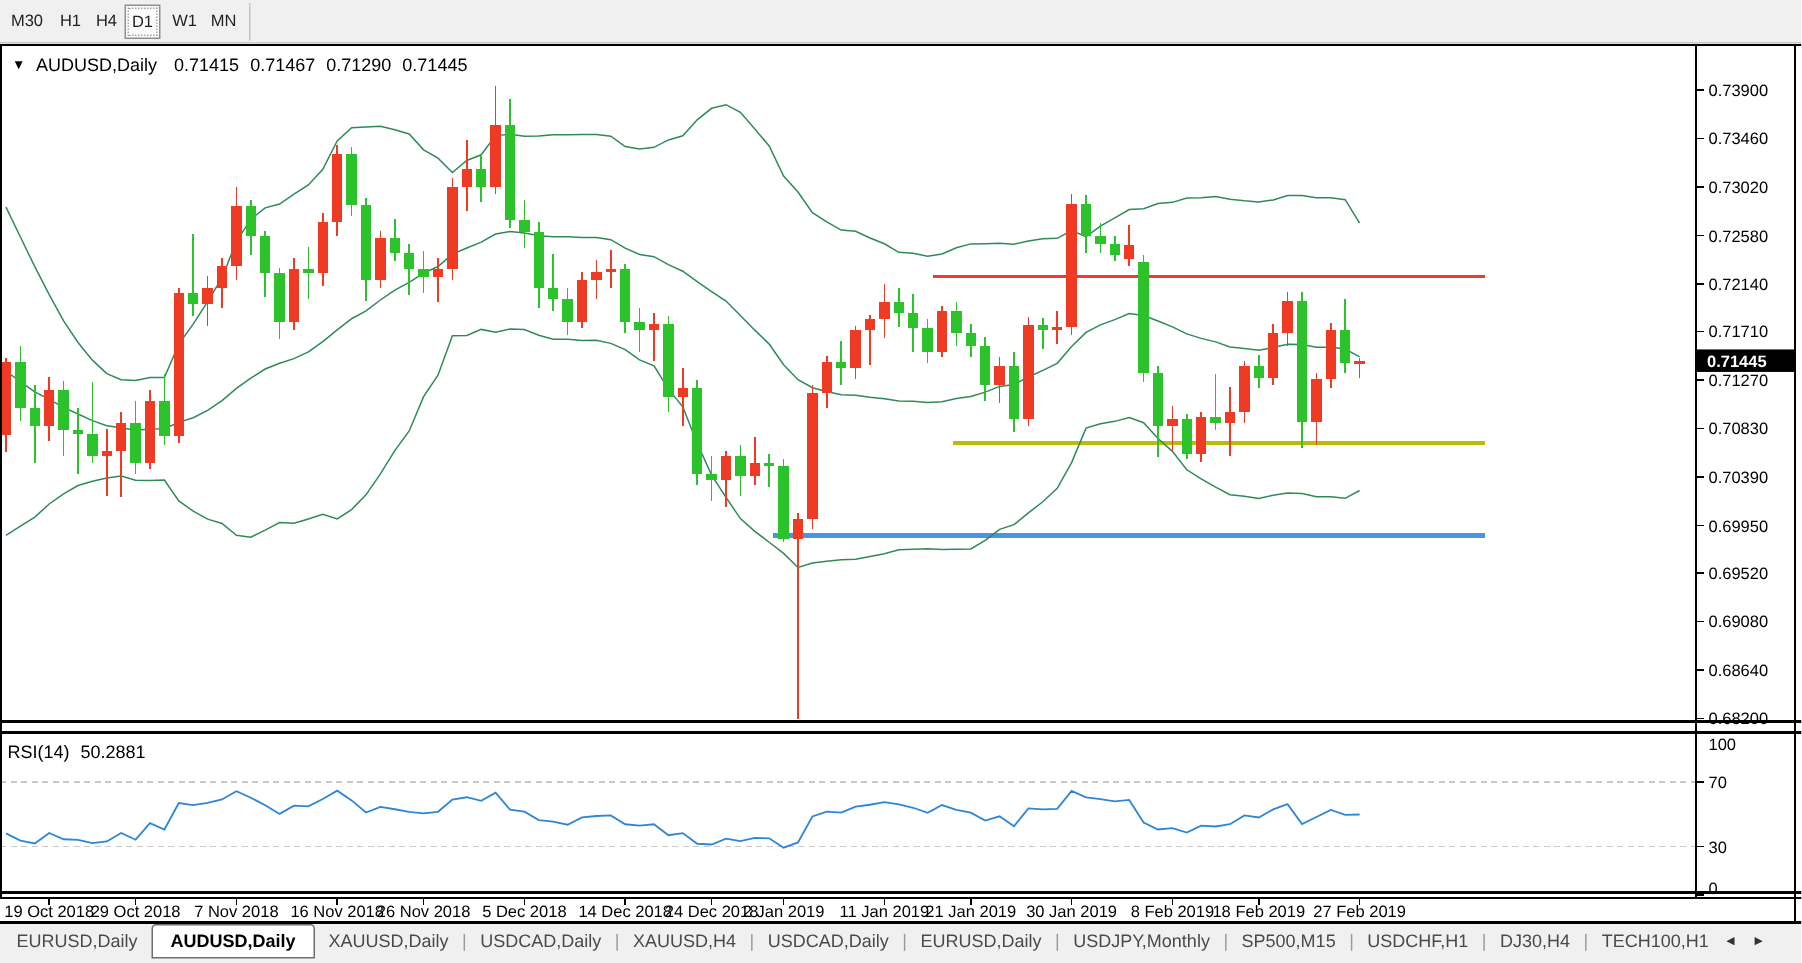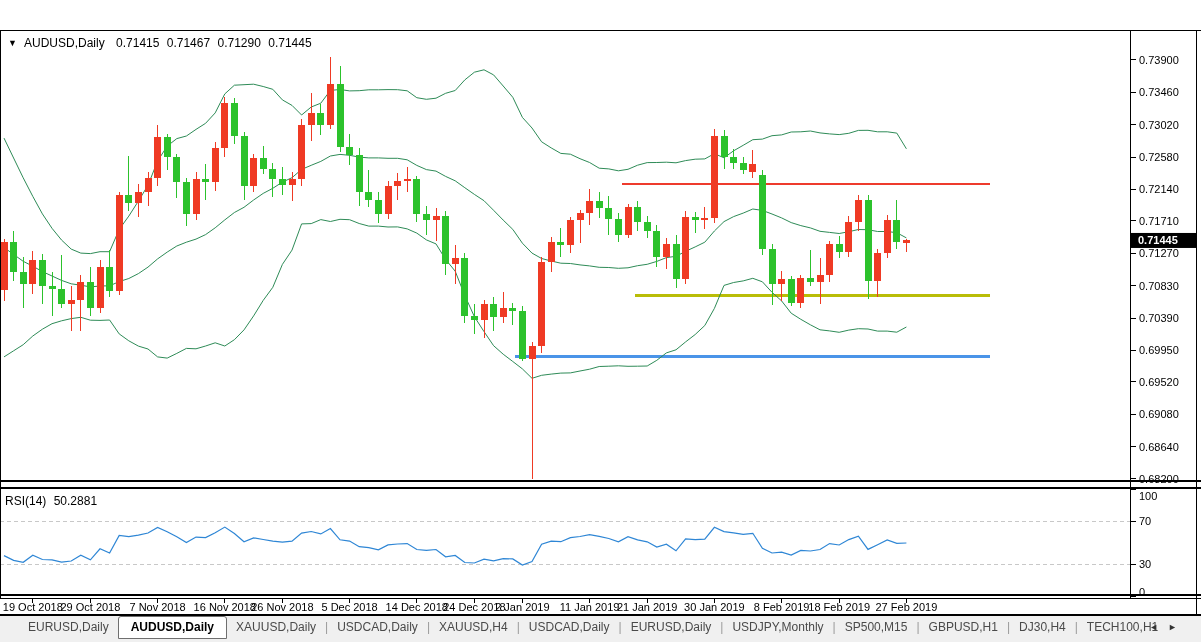--- a/index.html
+++ b/index.html
@@ -11,32 +11,41 @@
   .tfbtn{position:absolute;top:3px;height:23px;line-height:23px;text-align:center;
     font-size:11px;color:#222;cursor:default;user-select:none;}
   .tfbtn.active{background:#fbfbfb;border:1px solid #8e8e8e;box-sizing:border-box;
     outline:1px dotted #a8a8a8;outline-offset:-3px;}
   .tbsep{position:absolute;top:2px;width:1px;height:25px;background:#c4c4c4;}
   
   .chartwrap{position:absolute;left:0;top:29px;width:1201px;height:587px;}
   svg text{font-family:"Liberation Sans","DejaVu Sans",sans-serif;}
   
   .tabbar{position:absolute;left:0;top:616px;width:1201px;height:26px;background:#f0f0f0;
-    display:flex;align-items:flex-start;padding-left:19px;box-sizing:border-box;}
+    display:flex;align-items:flex-start;padding-left:2px;box-sizing:border-box;}
   .tab{font-size:12px;color:#4a4a4a;padding:4px 9px 3px 9px;white-space:nowrap;cursor:default;}
   .tab.active{background:#ffffff;border:1px solid #6f6f6f;border-radius:3px 3px 0 0;
     font-weight:bold;color:#000;padding:3px 12px 4px 12px;margin-top:0px;}
   .tsep{color:#9a9a9a;font-size:12px;padding-top:4px;}
   .tabscroll{position:absolute;right:14px;top:6px;font-size:9px;color:#333;letter-spacing:10px;cursor:default;}
 </style>
 </head>
 <body>
 
 <div class="app">
 
+  <div class="toolbar" id="toolbar">
+      <div class="tfbtn" style="left: 4px; width: 28px;">M30</div>
+      <div class="tfbtn" style="left: 36px; width: 22px;">H1</div>
+      <div class="tfbtn" style="left: 60px; width: 22px;">H4</div>
+      <div class="tfbtn active" style="left: 83px; width: 24px;">D1</div>
+      <div class="tfbtn" style="left: 112px; width: 22px;">W1</div>
+      <div class="tfbtn" style="left: 136px; width: 26px;">MN</div>
+      <div class="tbsep" style="left: 166px;"></div>
+    </div>
 
   <div class="chartwrap">
     <svg id="chart" width="1201" height="587" viewBox="0 0 1201 587">
       <g id="g-hlines">
           <line x1="622" y1="155.22397999999998" x2="990" y2="155.22397999999998" stroke="#ee3b2d" stroke-width="2" shape-rendering="crispEdges"></line>
           <line x1="635" y1="266.22408" x2="990" y2="266.22408" stroke="#b9bd07" stroke-width="3" shape-rendering="crispEdges"></line>
           <line x1="515" y1="327.97247999999973" x2="990" y2="327.97247999999973" stroke="#4a94e8" stroke-width="3" shape-rendering="crispEdges"></line>
         </g>
       <g id="g-bands">
           <polyline points="4,109.1 13.6,129.0 23.2,148.8 32.8,167.4 42.4,184.9 52,199.3 61.599999999999994,211.1 71.2,220.1 80.8,224.1 90.39999999999999,224.6 100,222.7 109.6,222.7 119.19999999999999,200.4 128.8,187.1 138.4,172.1 148,156.2 157.6,132.0 167.2,117.1 176.79999999999998,109.6 186.4,107.0 196,100.4 205.6,94.3 215.2,83.9 224.79999999999998,64.9 234.39999999999998,56.2 244,55.7 253.6,55.2 263.2,57.5 272.8,60.3 282.4,70.9 292,76.4 301.59999999999997,86.0 311.2,78.0 320.8,74.2 330.4,61.4 340,60.5 349.59999999999997,61.9 359.2,61.7 368.8,60.8 378.4,60.8 388,60.6 397.59999999999997,60.7 407.2,61.8 416.8,68.7 426.4,70.3 436,69.2 445.59999999999997,64.3 455.2,61.5 464.79999999999995,50.9 474.4,43.2 484,40.8 493.59999999999997,45.9 503.2,57.0 512.8,68.3 522.4,88.4 532,99.0 541.6,112.8 551.1999999999999,118.9 560.8,124.4 570.4,125.2 580,129.7 589.6,133.5 599.1999999999999,139.2 608.8,139.9 618.4,141.8 628,140.3 637.6,136.2 647.1999999999999,133.6 656.8,133.5 666.4,133.2 676,133.8 685.6,131.6 695.1999999999999,130.2 704.8,129.9 714.4,124.7 724,128.8 733.6,121.8 743.1999999999999,116.3 752.8,110.7 762.4,110.1 772,106.7 781.6,105.9 791.1999999999999,103.0 800.8,102.8 810.4,102.0 820,103.9 829.6,104.9 839.1999999999999,105.6 848.8,104.3 858.4,101.4 868,101.3 877.6,102.8 887.1999999999999,102.8 896.8,104.1 906.4,119.8" fill="none" stroke="#2e8b57" stroke-width="1"></polyline>
@@ -348,21 +357,21 @@
       <div class="tab">XAUUSD,H4</div>
       <span class="tsep">|</span>
       <div class="tab">USDCAD,Daily</div>
       <span class="tsep">|</span>
       <div class="tab">EURUSD,Daily</div>
       <span class="tsep">|</span>
       <div class="tab">USDJPY,Monthly</div>
       <span class="tsep">|</span>
       <div class="tab">SP500,M15</div>
       <span class="tsep">|</span>
-      <div class="tab">GBPUSD,H1</div>
+      <div class="tab">USDCHF,H1</div>
       <span class="tsep">|</span>
       <div class="tab">DJ30,H4</div>
       <span class="tsep">|</span>
       <div class="tab">TECH100,H1</div>
       <div class="tabscroll"><span>◄</span><span>►</span></div>
     </div>
 
 </div>
 
 </body></html>

